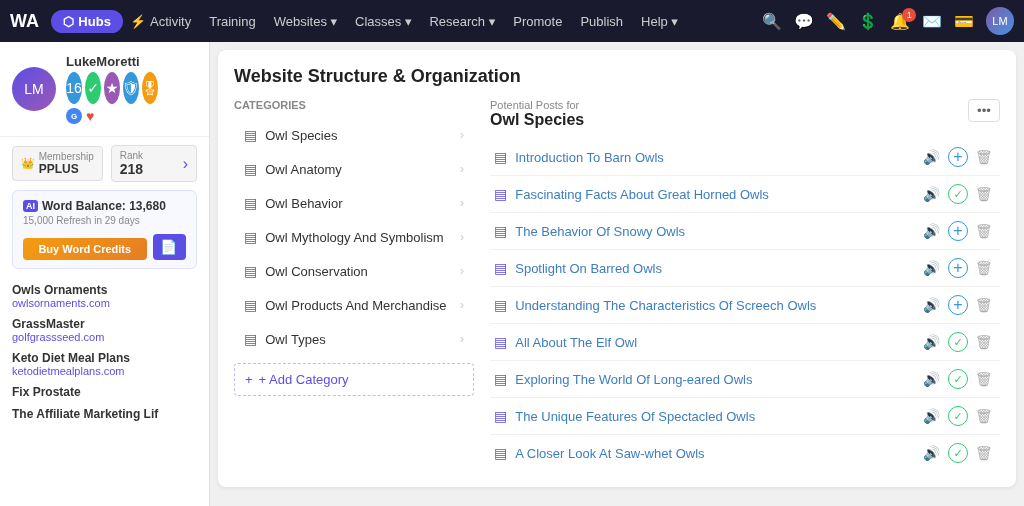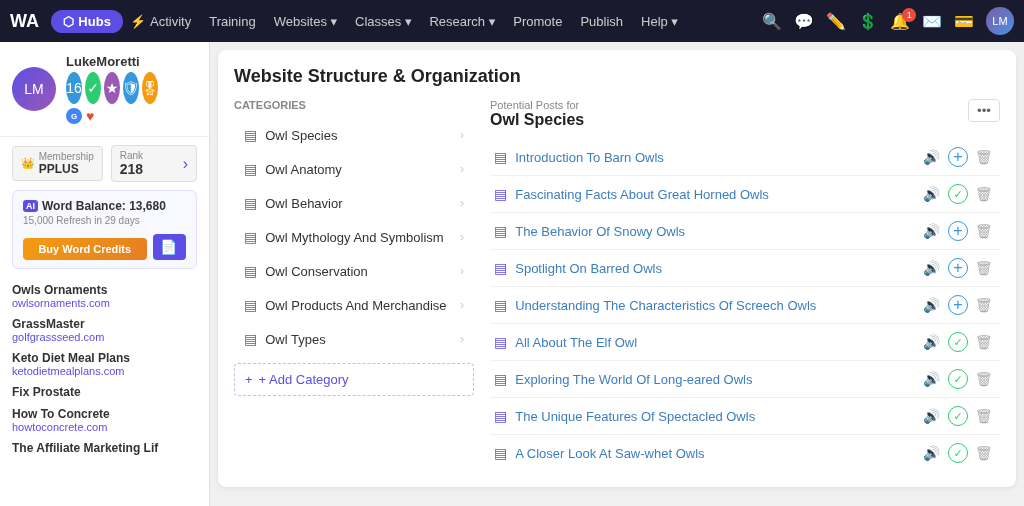--- a/index.html
+++ b/index.html
@@ -272,24 +272,20 @@
         <div class="site-url">golfgrassseed.com</div>
       </div>
       <div class="site-item">
         <div class="site-name">Keto Diet Meal Plans</div>
         <div class="site-url">ketodietmealplans.com</div>
       </div>
       <div class="site-item">
         <div class="site-name">Fix Prostate</div>
       </div>
       <div class="site-item">
-        <div class="site-name">How To Concrete</div>
-        <div class="site-url">howtoconcrete.com</div>
-      </div>
-      <div class="site-item">
         <div class="site-name">The Affiliate Marketing Lif</div>
         <div class="site-url"></div>
       </div>
     </div>
   </aside>
 
   <main class="main">
 
     <div class="content-card">
       <h2 class="content-title">Website Structure &amp; Organization</h2>

